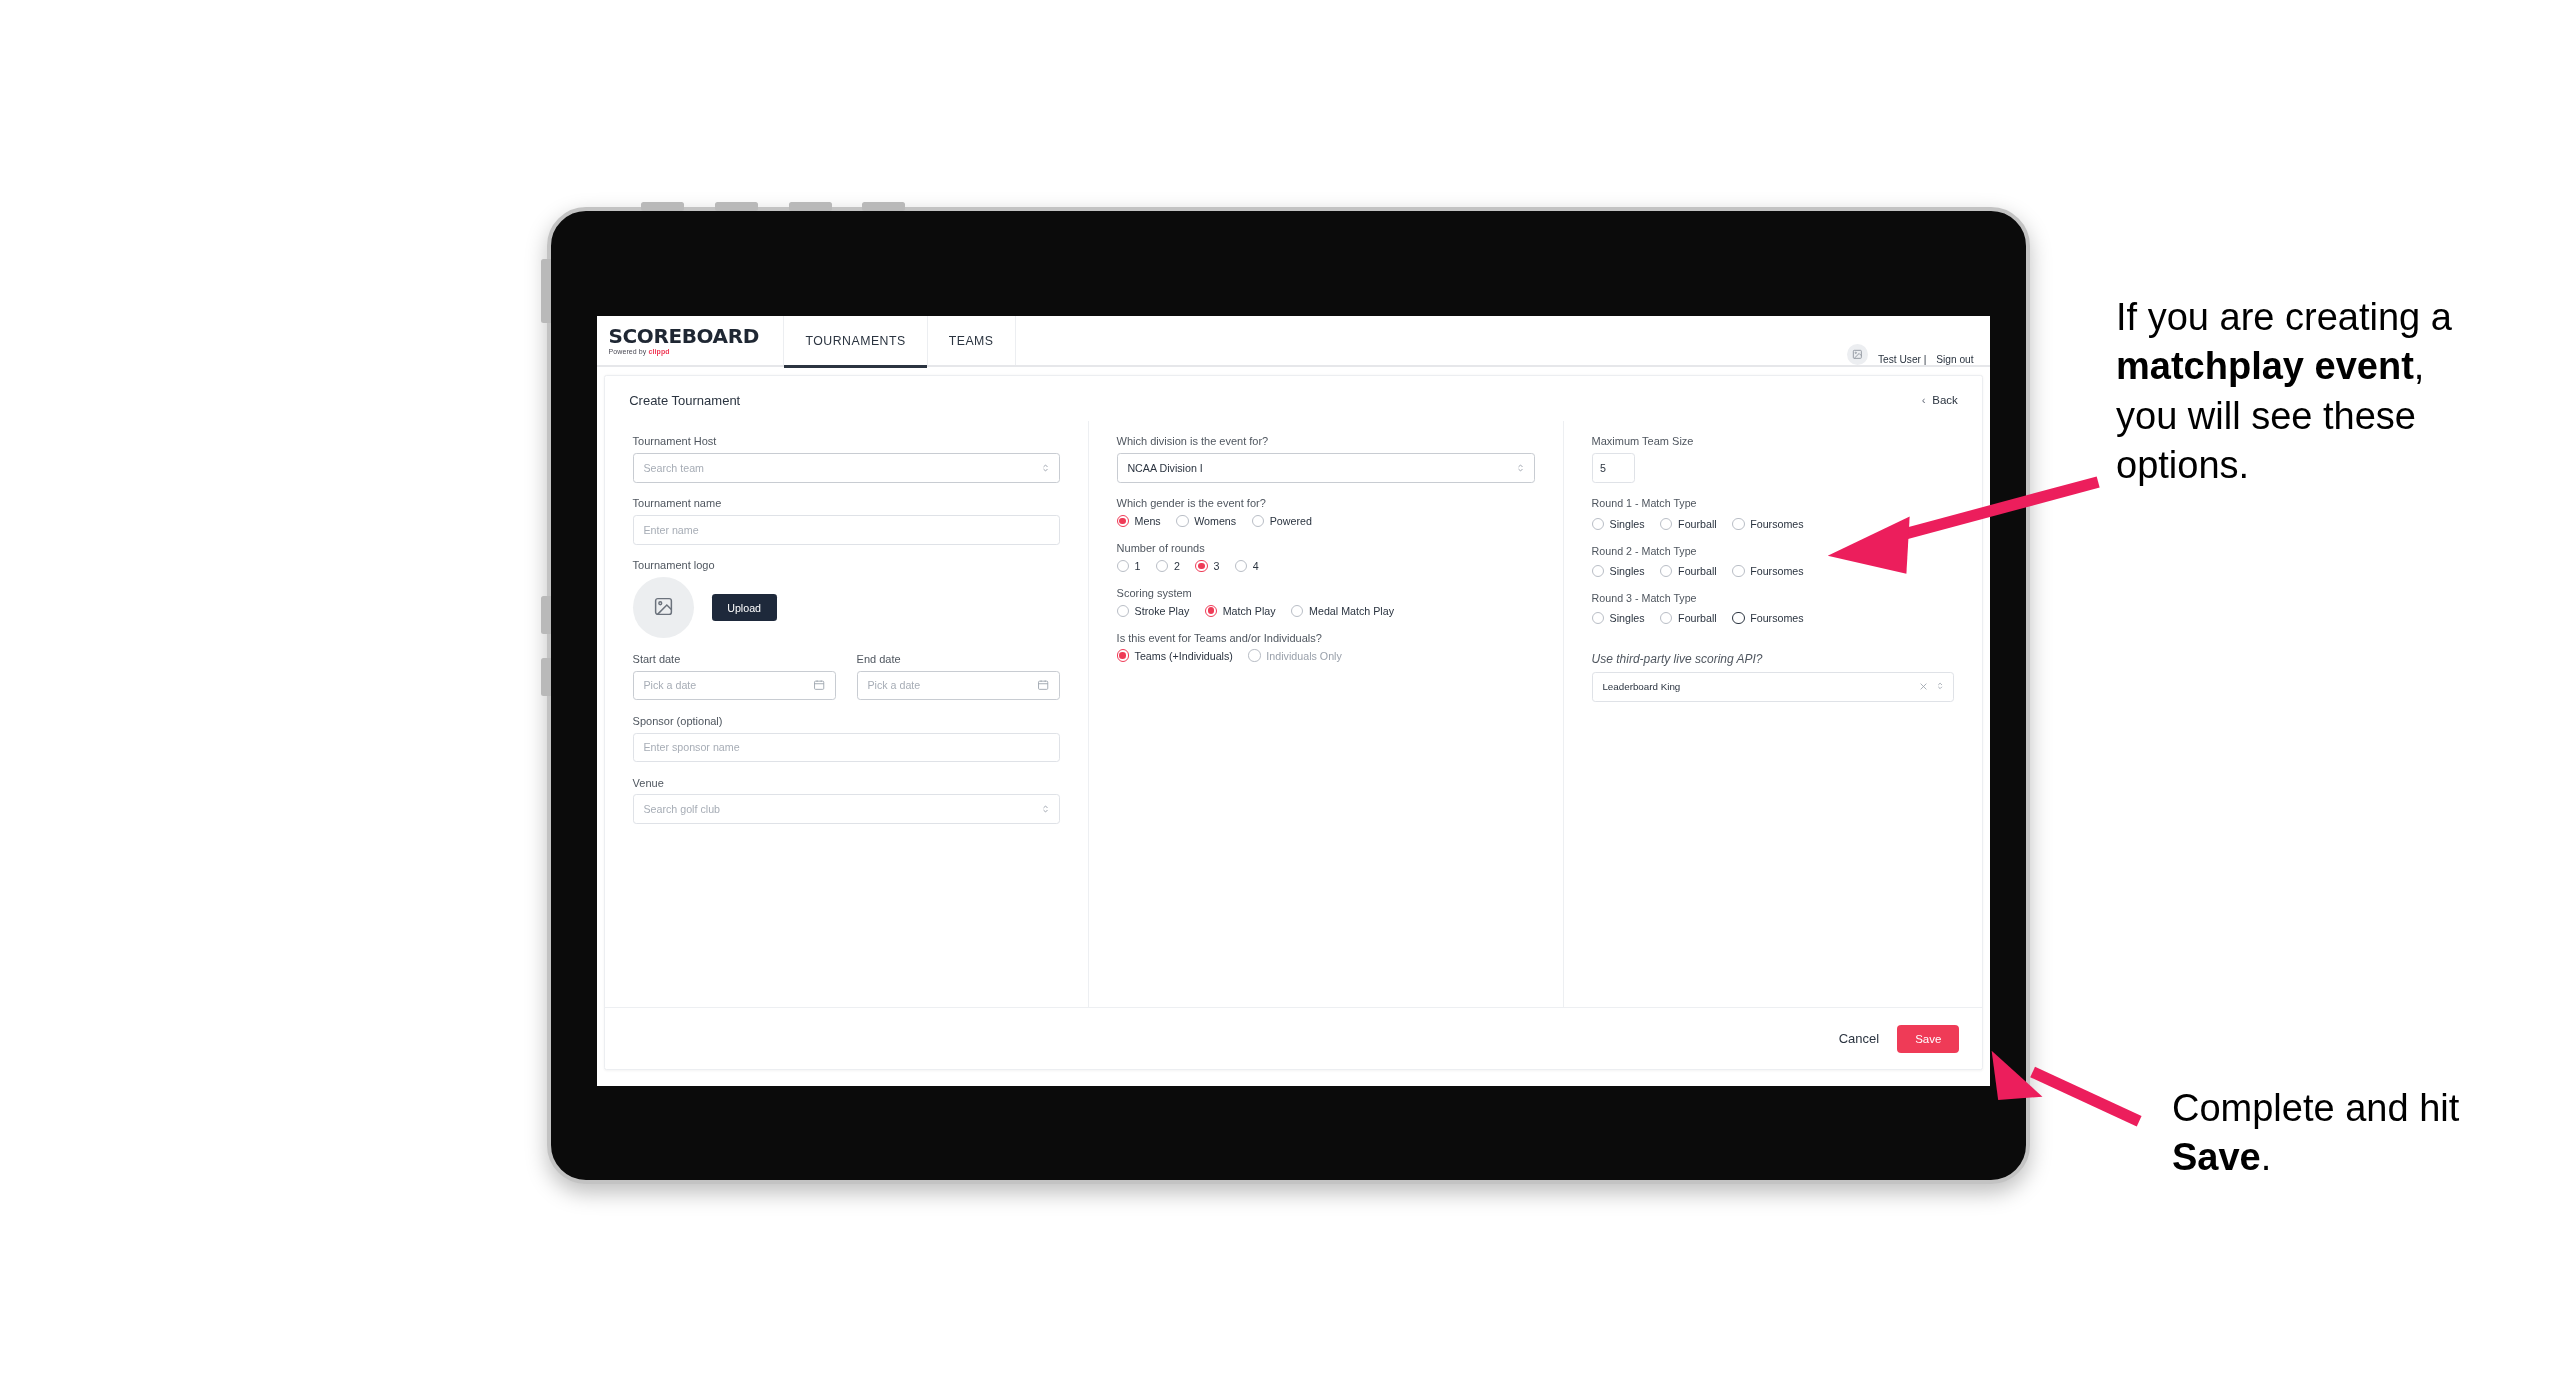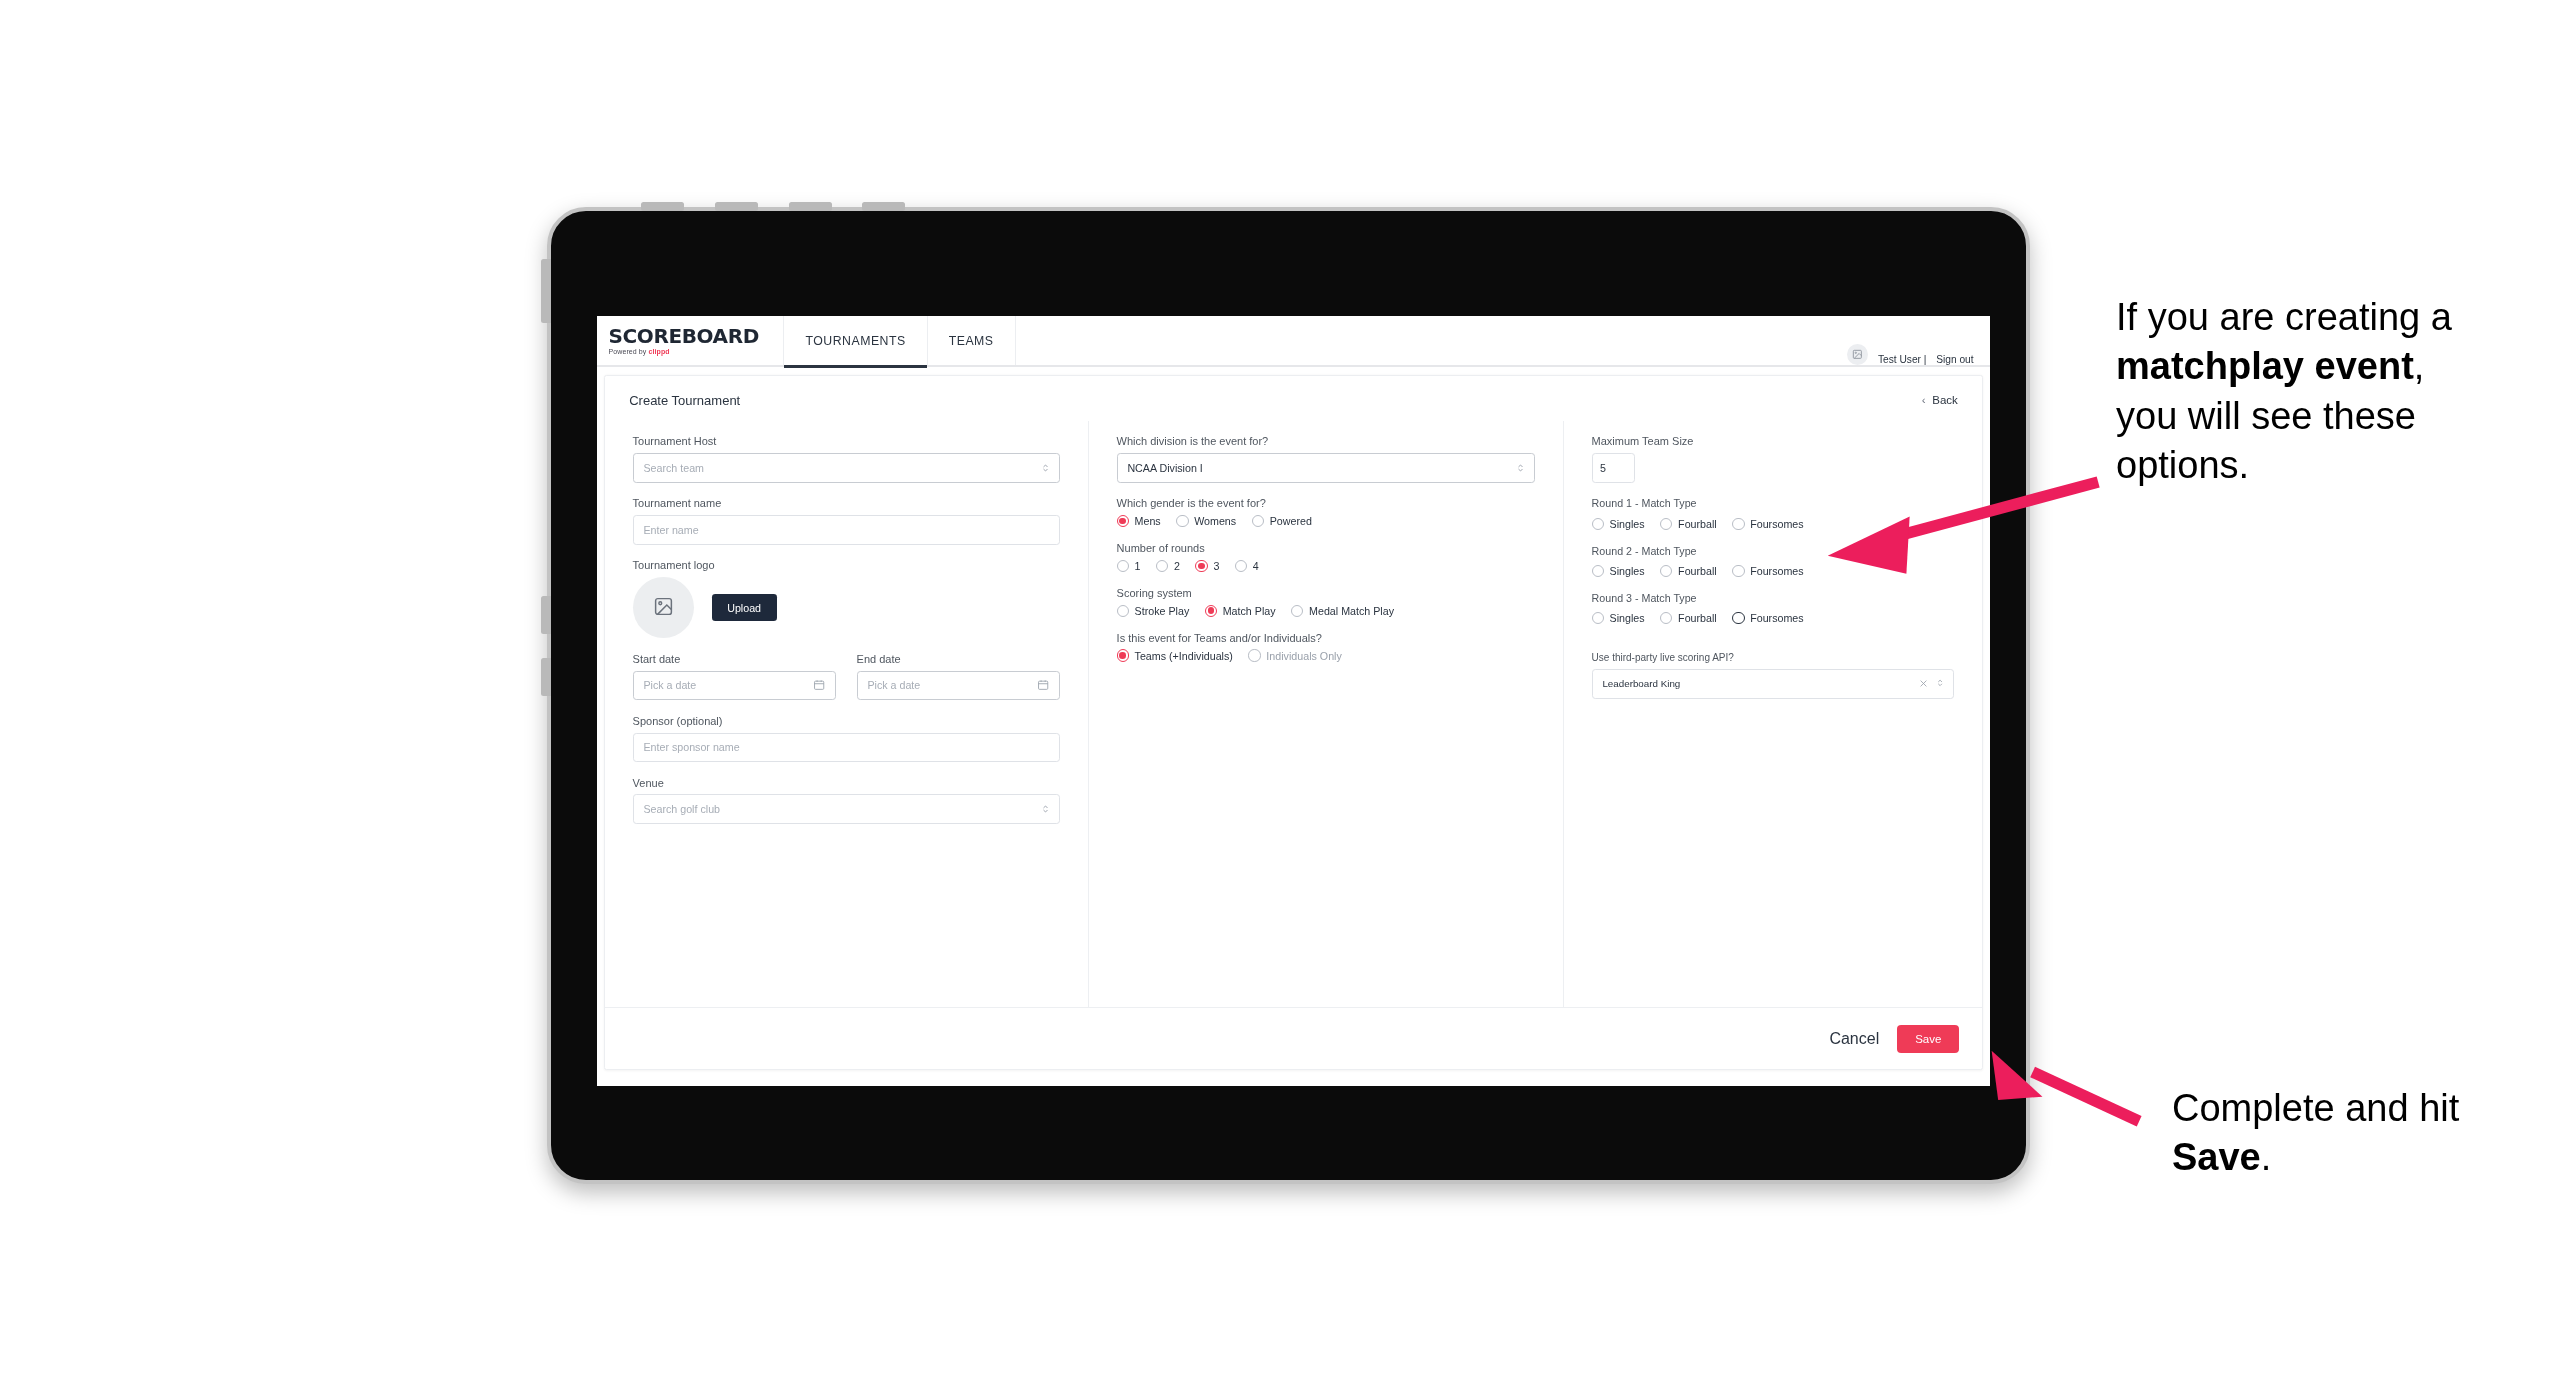--- a/index.html
+++ b/index.html
@@ -137,39 +137,39 @@
   .col-3 { flex: 1; }
 
   .card-foot {
     border-top: 0.8px solid #edeff2;
     height: 62px;
     display: flex; align-items: center; justify-content: flex-end;
     gap: 18px;
     padding-right: 23px;
   }
   .btn-cancel {
-    font-size: 16px; color: #2b3440; cursor: pointer;
+    font-size: 13px; color: #2b3440; cursor: pointer;
     background: none; border: none;
     font-family: "Liberation Sans", sans-serif;
   }
   .btn-save {
     background: #ef3b57; color: #fff;
     border: none; border-radius: 4.1px;
     font-size: 11.5px;
     padding: 8.2px 18px;
     cursor: pointer;
     font-family: "Liberation Sans", sans-serif;
   }
 
   
   .field-label {
     font-size: 11px; color: #4f565f;
     margin-bottom: 5.7px;
   }
-  .field-label.sm { font-size: 10px; }
+  .field-label.sm { font-size: 12px; font-style: italic; }
   .group { margin-bottom: 14.8px; }
   .input {
     width: 100%;
     height: 29.5px;
     border: 0.8px solid #c8ccd2;
     border-radius: 3.3px;
     background: #fff;
     display: flex; align-items: center;
     padding: 0 9.8px;
     font-size: 10.7px;

